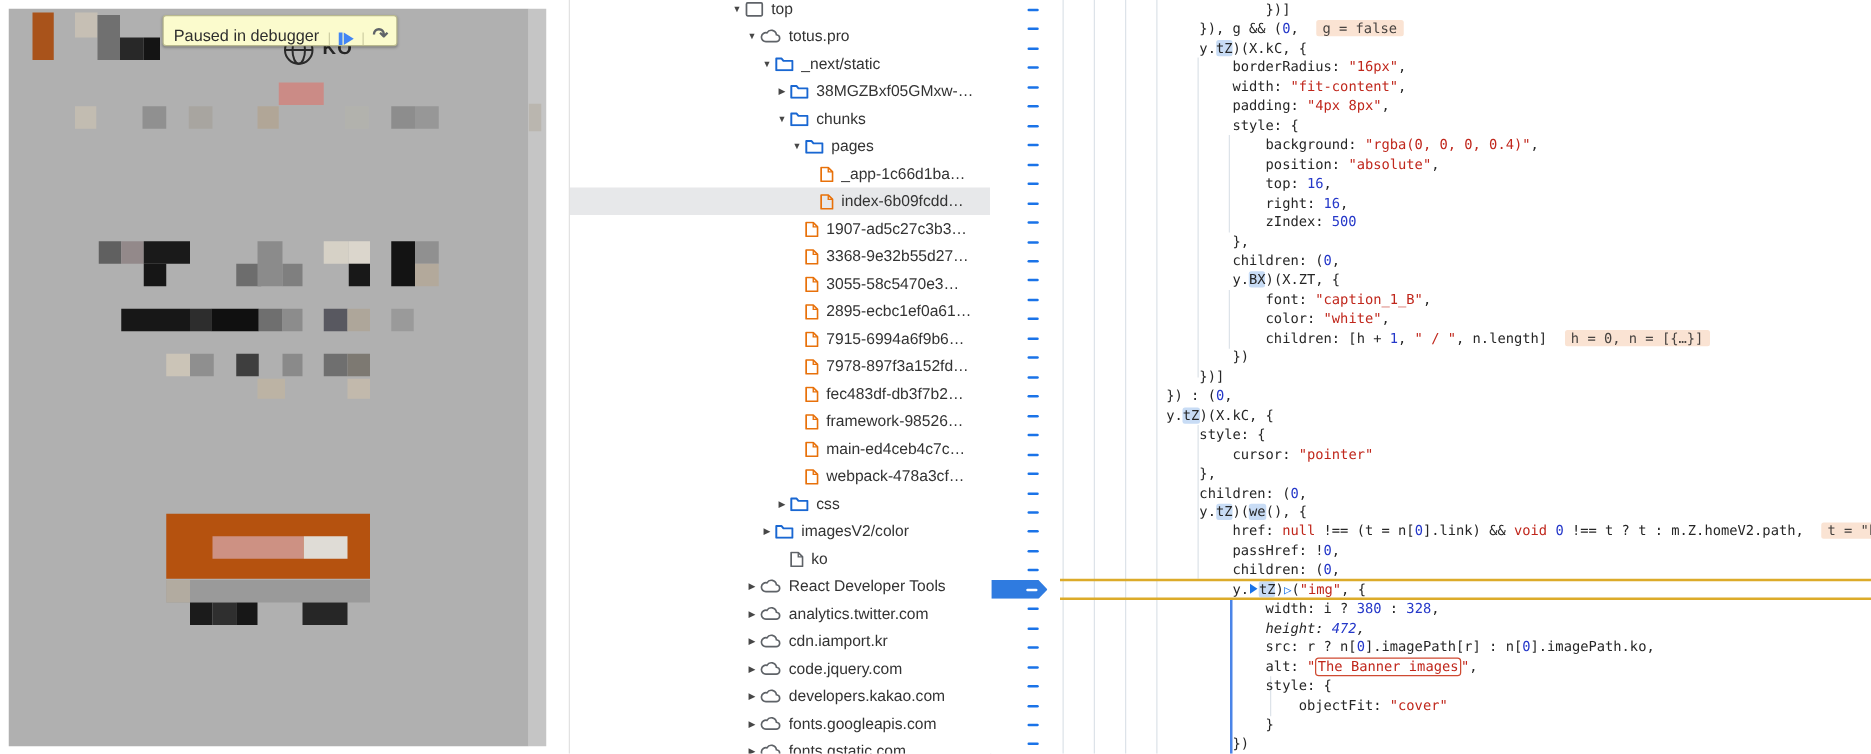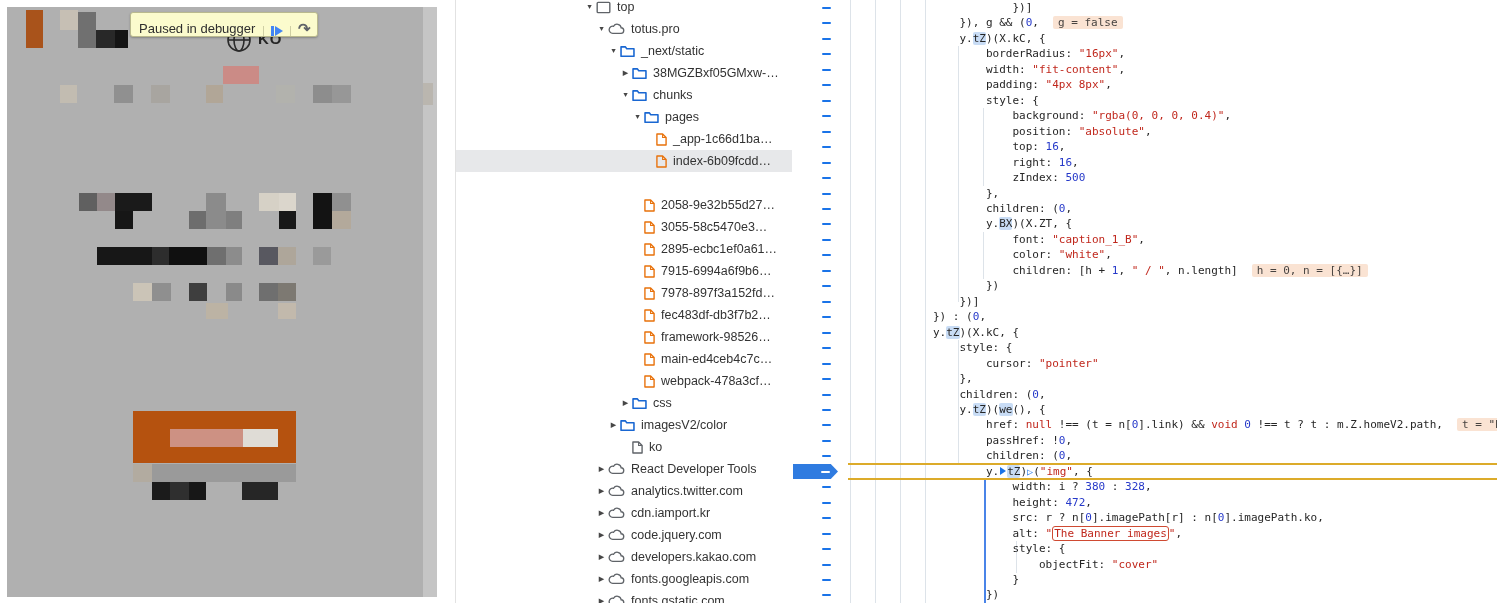--- a/index.html
+++ b/index.html
@@ -209,29 +209,39 @@
     <div class="tree-row sel" style="top: 150px; padding-left: 187px;">
       <span class="tw-arrow"></span>
       <span class="tw-icon">
         <svg width="11" height="13" viewBox="0 0 12 14">
           <path d="M1 1 h6.2 L11 4.8 V13 H1 z" fill="none" stroke="#e8710a" stroke-width="1.5" stroke-linejoin="round"></path>
           <path d="M7.2 1 v3.8 H11" fill="none" stroke="#e8710a" stroke-width="1.2"></path>
         </svg>
       </span>
       <span class="tw-label">index-6b09fcdd…</span>
     </div>
+    <div class="tree-row" style="top: 172px; padding-left: 175px;">
+      <span class="tw-arrow"></span>
+      <span class="tw-icon">
+        <svg width="11" height="13" viewBox="0 0 12 14">
+          <path d="M1 1 h6.2 L11 4.8 V13 H1 z" fill="none" stroke="#e8710a" stroke-width="1.5" stroke-linejoin="round"></path>
+          <path d="M7.2 1 v3.8 H11" fill="none" stroke="#e8710a" stroke-width="1.2"></path>
+        </svg>
+      </span>
+      <span class="tw-label">1907-ad5c27c3b3…</span>
+    </div>
     <div class="tree-row" style="top: 194px; padding-left: 175px;">
       <span class="tw-arrow"></span>
       <span class="tw-icon">
         <svg width="11" height="13" viewBox="0 0 12 14">
           <path d="M1 1 h6.2 L11 4.8 V13 H1 z" fill="none" stroke="#e8710a" stroke-width="1.5" stroke-linejoin="round"></path>
           <path d="M7.2 1 v3.8 H11" fill="none" stroke="#e8710a" stroke-width="1.2"></path>
         </svg>
       </span>
-      <span class="tw-label">2058-9e32b55d27…</span>
+      <span class="tw-label">3368-9e32b55d27…</span>
     </div>
     <div class="tree-row" style="top: 216px; padding-left: 175px;">
       <span class="tw-arrow"></span>
       <span class="tw-icon">
         <svg width="11" height="13" viewBox="0 0 12 14">
           <path d="M1 1 h6.2 L11 4.8 V13 H1 z" fill="none" stroke="#e8710a" stroke-width="1.5" stroke-linejoin="round"></path>
           <path d="M7.2 1 v3.8 H11" fill="none" stroke="#e8710a" stroke-width="1.2"></path>
         </svg>
       </span>
       <span class="tw-label">3055-58c5470e3…</span>
@@ -474,21 +484,21 @@
     <div class="gdash" style="top: 424.42px;"></div>
     <div class="code-line" style="top: 417.42px;"><span class="">        href: </span><span class="tk-k">null</span><span class=""> !== (t = n[</span><span class="tk-n">0</span><span class="">].link) &amp;&amp; </span><span class="tk-k">void</span><span class=""> </span><span class="tk-n">0</span><span class=""> !== t ? t : m.Z.homeV2.path,</span><span class="eval">t = "h</span></div>
     <div class="gdash" style="top: 439.88px;"></div>
     <div class="code-line" style="top: 432.88px;"><span class="">        passHref: !</span><span class="tk-n">0</span><span class="">,</span></div>
     <div class="gdash" style="top: 455.34px;"></div>
     <div class="code-line" style="top: 448.34px;"><span class="">        children: (</span><span class="tk-n">0</span><span class="">,</span></div>
     <div class="code-line" style="top: 463.8px;"><span class="">        y.</span><span class="tri-f"></span><span class="tk-h">tZ</span><span class="">)</span><span class="tri-o">▷</span><span class="">(</span><span class="tk-s">"img"</span><span class="">, {</span></div>
     <div class="gdash" style="top: 486.26px;"></div>
     <div class="code-line" style="top: 479.26px;"><span class="">            width: i ? </span><span class="tk-n">380</span><span class=""> : </span><span class="tk-n">328</span><span class="">,</span></div>
     <div class="gdash" style="top: 501.72px;"></div>
-    <div class="code-line" style="top: 494.72px;"><span class="">            height: </span><span class="tk-n">472</span><span class="">,</span></div>
+    <div class="code-line" style="top: 494.72px; font-style: italic;"><span class="">            height: </span><span class="tk-n">472</span><span class="">,</span></div>
     <div class="gdash" style="top: 517.18px;"></div>
     <div class="code-line" style="top: 510.18px;"><span class="">            src: r ? n[</span><span class="tk-n">0</span><span class="">].imagePath[r] : n[</span><span class="tk-n">0</span><span class="">].imagePath.ko,</span></div>
     <div class="gdash" style="top: 532.64px;"></div>
     <div class="code-line" style="top: 525.64px;"><span class="">            alt: </span><span class="tk-s">"</span><span class="tk-s tk-box">The Banner images</span><span class="tk-s">"</span><span class="">,</span></div>
     <div class="gdash" style="top: 548.1px;"></div>
     <div class="code-line" style="top: 541.1px;"><span class="">            style: {</span></div>
     <div class="gdash" style="top: 563.56px;"></div>
     <div class="code-line" style="top: 556.56px;"><span class="">                objectFit: </span><span class="tk-s">"cover"</span></div>
     <div class="gdash" style="top: 579.02px;"></div>
     <div class="code-line" style="top: 572.02px;"><span class="">            }</span></div>

